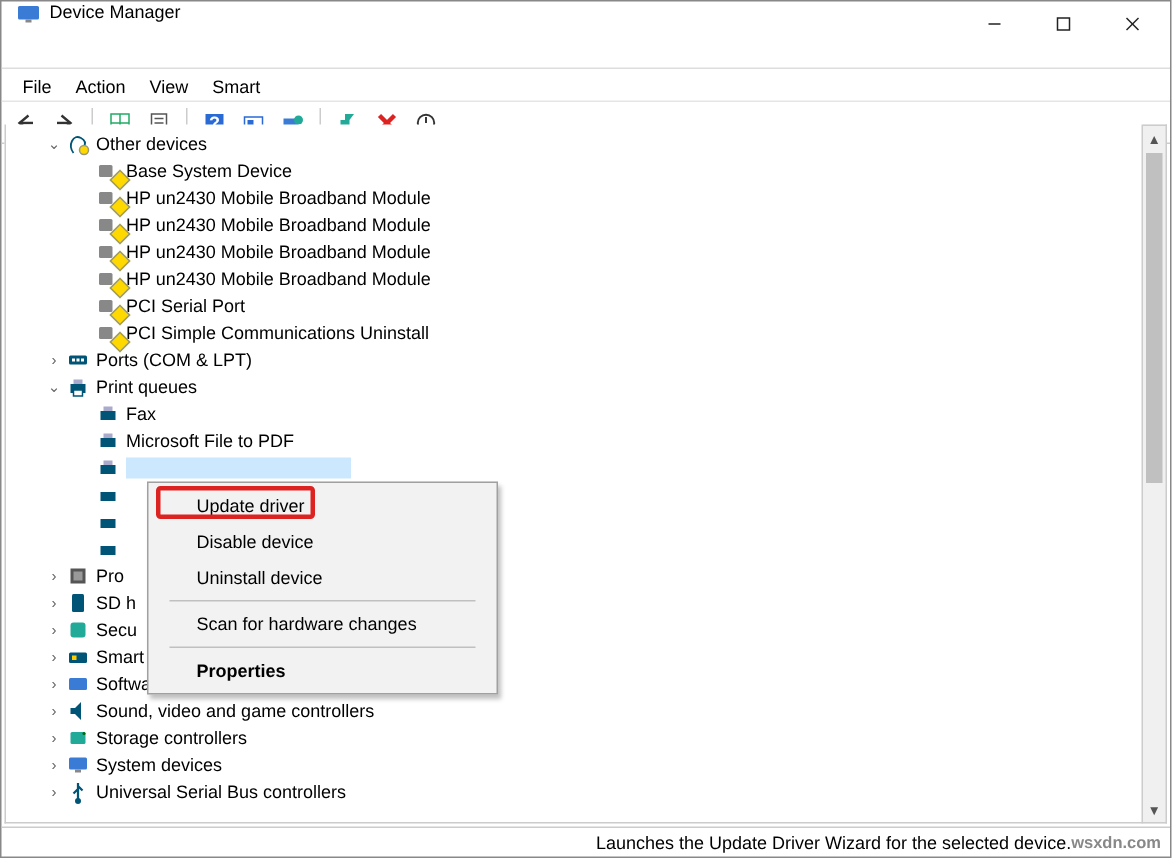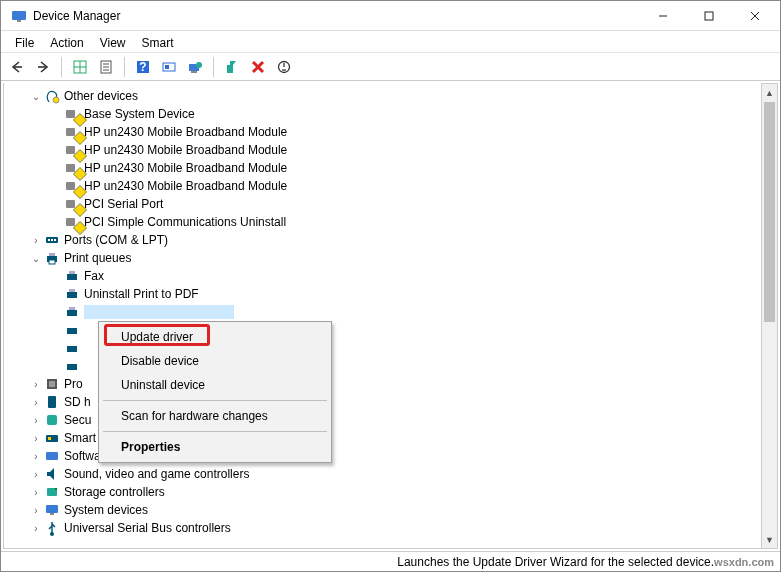--- a/index.html
+++ b/index.html
@@ -1,33 +1,33 @@
 <!DOCTYPE html>
 <html><head>
 <meta charset="utf-8">
 <style>
   * { box-sizing: border-box; margin: 0; padding: 0; font-family: "Segoe UI", Tahoma, sans-serif; font-size: 12px; }
   body { background: #fff; width: 781px; height: 572px; overflow: hidden; position: relative; border: 1px solid #888; }
-  .titlebar { display: flex; align-items: center; height: 30px; padding: 0 2px; border-bottom: 1px solid #ddd; }
+  .titlebar { display: flex; height: 45px; padding: 0 2px; border-bottom: 1px solid #ddd; }
   .titlebar .icon { width: 16px; height: 16px; margin: 0 6px 0 8px; }
   .titlebar .title { flex: 1; font-size: 12px; }
   .winbtn { width: 46px; height: 30px; display: flex; align-items: center; justify-content: center; }
   .menubar { display: flex; height: 22px; align-items: flex-end; padding-left: 6px; border-bottom: 1px solid #e5e5e5; }
   .menubar span { padding: 2px 8px; }
   .toolbar { display: flex; align-items: center; height: 28px; padding: 2px 4px; border-bottom: 1px solid #ccc; gap: 2px; }
   .tbtn { width: 24px; height: 24px; display: flex; align-items: center; justify-content: center; border: 1px solid transparent; }
   .tb-sep { width: 1px; height: 20px; background: #ccc; margin: 0 4px; }
   .tree { position: absolute; top: 82px; left: 2px; right: 18px; bottom: 22px; overflow: hidden; background: #fff; padding: 4px 0; border:1px solid #ccc; border-top:none;}
   .row { display: flex; align-items: center; height: 18px; white-space: nowrap; }
   .row .expander { width: 16px; text-align: center; color: #666; font-size: 10px; cursor: pointer; }
   .row .ticon { width: 16px; height: 16px; margin-right: 4px; display:flex; align-items:center; justify-content:center;}
   .row .label { padding-right: 8px; }
   .i0 { padding-left: 24px; } .i1 { padding-left: 44px; }
   .selected .label { background: #cce8ff; }
-  .ctxmenu { position: absolute; left: 97px; top: 320px; width: 234px; background: #f2f2f2; border: 1px solid #a0a0a0; box-shadow: 2px 3px 3px rgba(0,0,0,0.25); padding: 3px 2px; }
+  .ctxmenu { position: absolute; left: 97px; top: 320px; width: 234px; background: #f2f2f2; border: 1px solid #a0a0a0; box-shadow: 2px 3px 3px rgba(0,0,0,0.25); padding: 3px 12px; }
   .ctxitem { height: 24px; display: flex; align-items: center; padding-left: 20px; }
   .ctxsep { height: 1px; background: #c0c0c0; margin: 3px 2px; }
   .ctxbold { font-weight: 700; }
   .highlight-box { position: absolute; border: 3px solid #d22; border-radius: 3px; pointer-events:none;}
   .statusbar { position: absolute; bottom: 0; left: 0; right: 0; height: 20px; border-top: 1px solid #ccc; padding: 2px 6px; font-size: 11.5px; display:flex; align-items:center; justify-content:flex-end;}
   .scrollbar { position: absolute; right: 2px; top: 82px; width: 16px; bottom: 22px; background: #f0f0f0; border:1px solid #ccc; border-left:none;}
   .scrollthumb { position:absolute; left:2px; right:2px; top:18px; height:220px; background:#c0c0c0;}
   .scrollbtn { position:absolute; left:0; right:0; height:17px; display:flex; align-items:center; justify-content:center; color:#555; font-size:9px;}
   .warn-badge::after{content:""; position:absolute; width:8px; height:8px; background:#ffd800; border:1px solid #997; transform:translate(8px,6px) rotate(45deg);}
 </style>
@@ -248,21 +248,21 @@
       <span class="label">Fax</span>
     </div>
   <div class="row i1">
       <span class="expander"></span>
       <span class="ticon">
         <svg width="16" height="16">
           <rect x="3" y="6" width="10" height="6" fill="#057"></rect>
           <rect x="5" y="3" width="6" height="3" fill="#aac"></rect>
         </svg>
       </span>
-      <span class="label">Uninstall Print to PDF</span>
+      <span class="label">Microsoft File to PDF</span>
     </div>
   <div class="row i1 selected">
       <span class="expander"></span>
       <span class="ticon">
         <svg width="16" height="16">
           <rect x="3" y="6" width="10" height="6" fill="#057"></rect>
           <rect x="5" y="3" width="6" height="3" fill="#aac"></rect>
         </svg>
       </span>
       <span class="label" style="width:150px;">&nbsp;</span>

